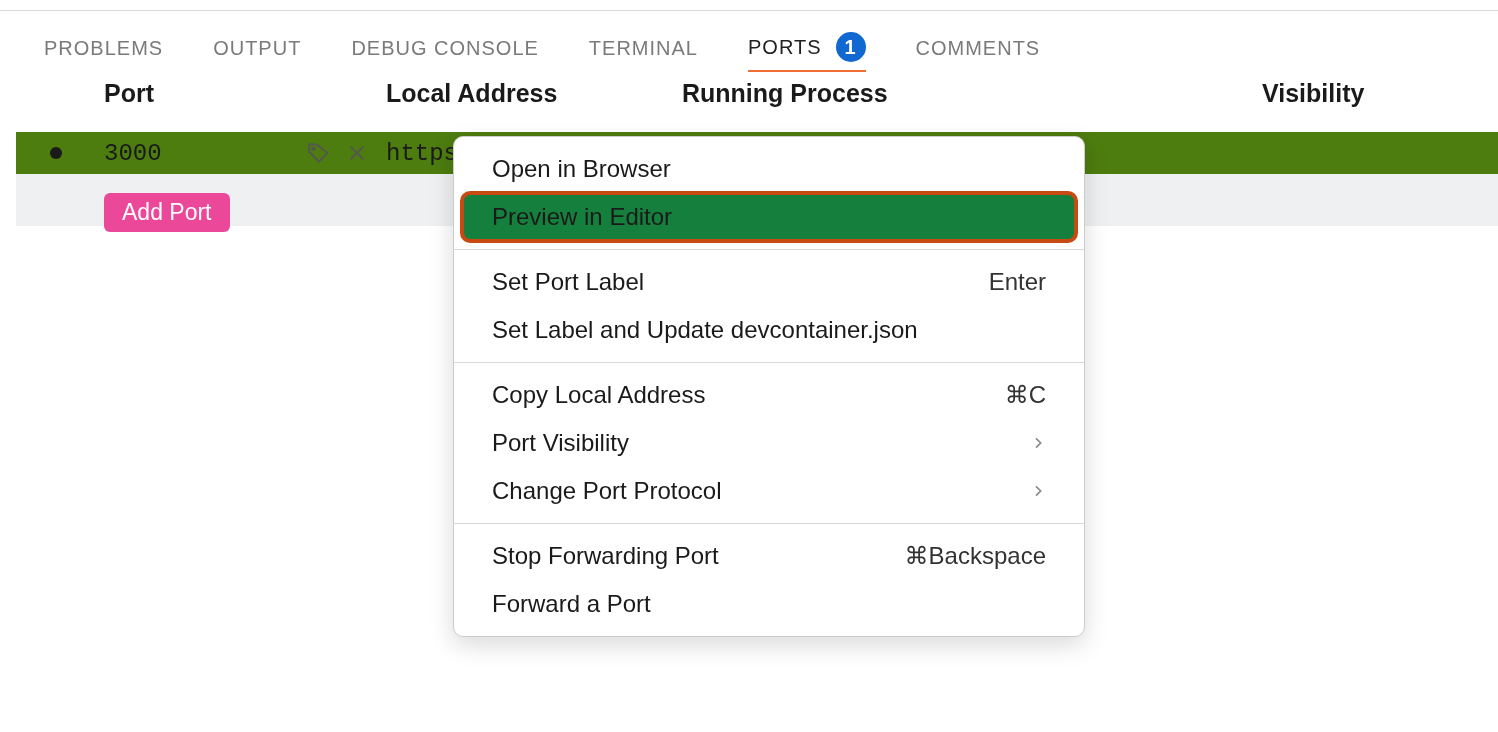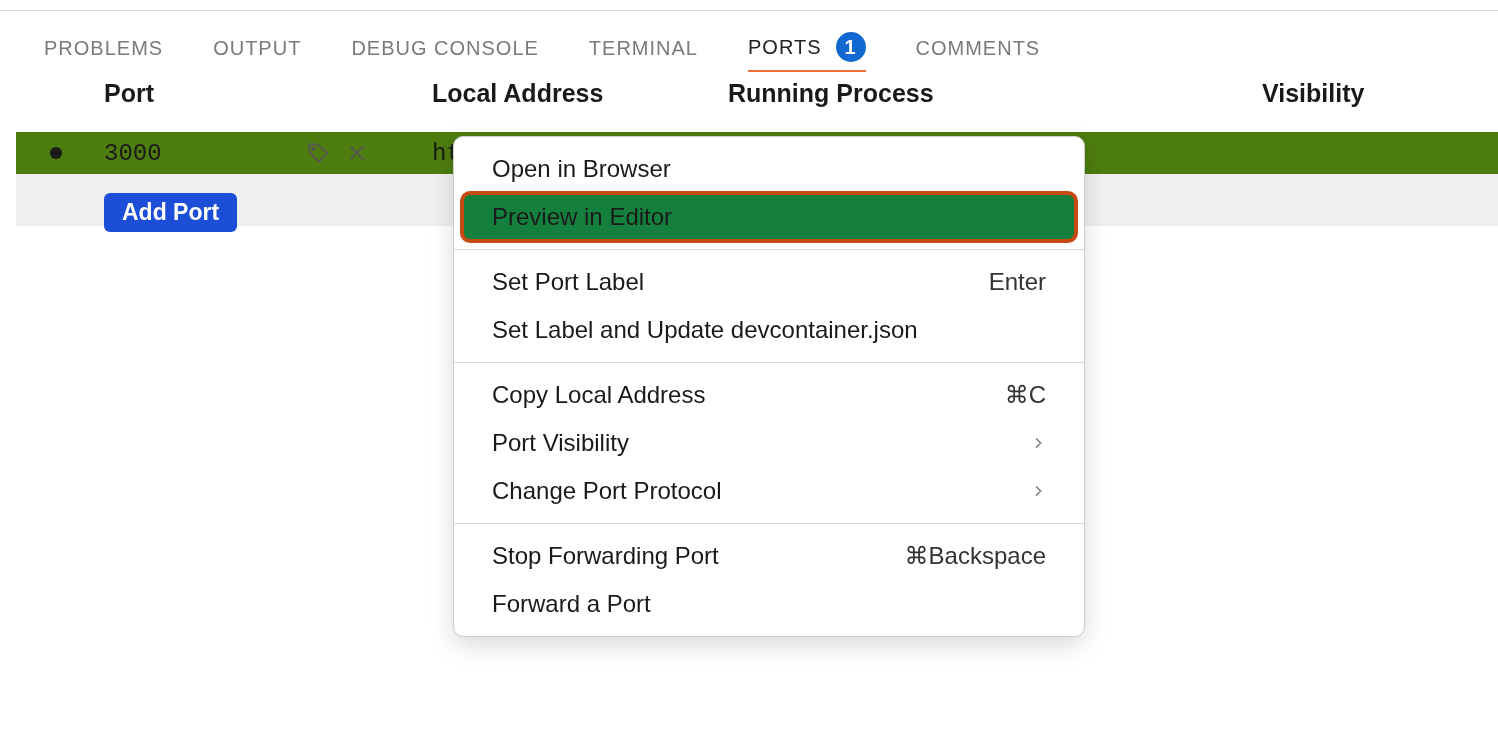--- a/index.html
+++ b/index.html
@@ -59,21 +59,21 @@
     left: 16px;
     right: 16px;
     display: flex;
     font-size: 25px;
     font-weight: 700;
     color: #1a1a1a;
     padding: 8px 0 10px 0;
   }
   .col-indicator { width: 80px; }
   .col-port { width: 290px; padding-left: 8px; }
-  .col-addr { width: 296px; margin-left: 46px; }
+  .col-addr { width: 296px; }
   .col-proc { flex: 1; }
   .col-vis { width: 220px; }
 
   .row {
     position: absolute;
     top: 132px;
     left: 16px;
     right: 0px;
     display: flex;
     align-items: center;
@@ -96,25 +96,25 @@
     top: 174px;
     left: 16px;
     right: 0;
     background: #eef0f2;
     height: 52px;
     display: flex;
     align-items: center;
   }
   .addport-btn {
     margin-left: 88px;
-    background: #1d4ed8;
+    background: #ec4899;
     color: #fff;
     border: none;
     font-size: 23px;
-    font-weight: 700;
+    font-weight: 400;
     padding: 6px 18px;
     border-radius: 6px;
     cursor: pointer;
     margin-top: 24px;
   }
 
   .context-menu {
     position: absolute;
     top: 136px;
     left: 453px;

